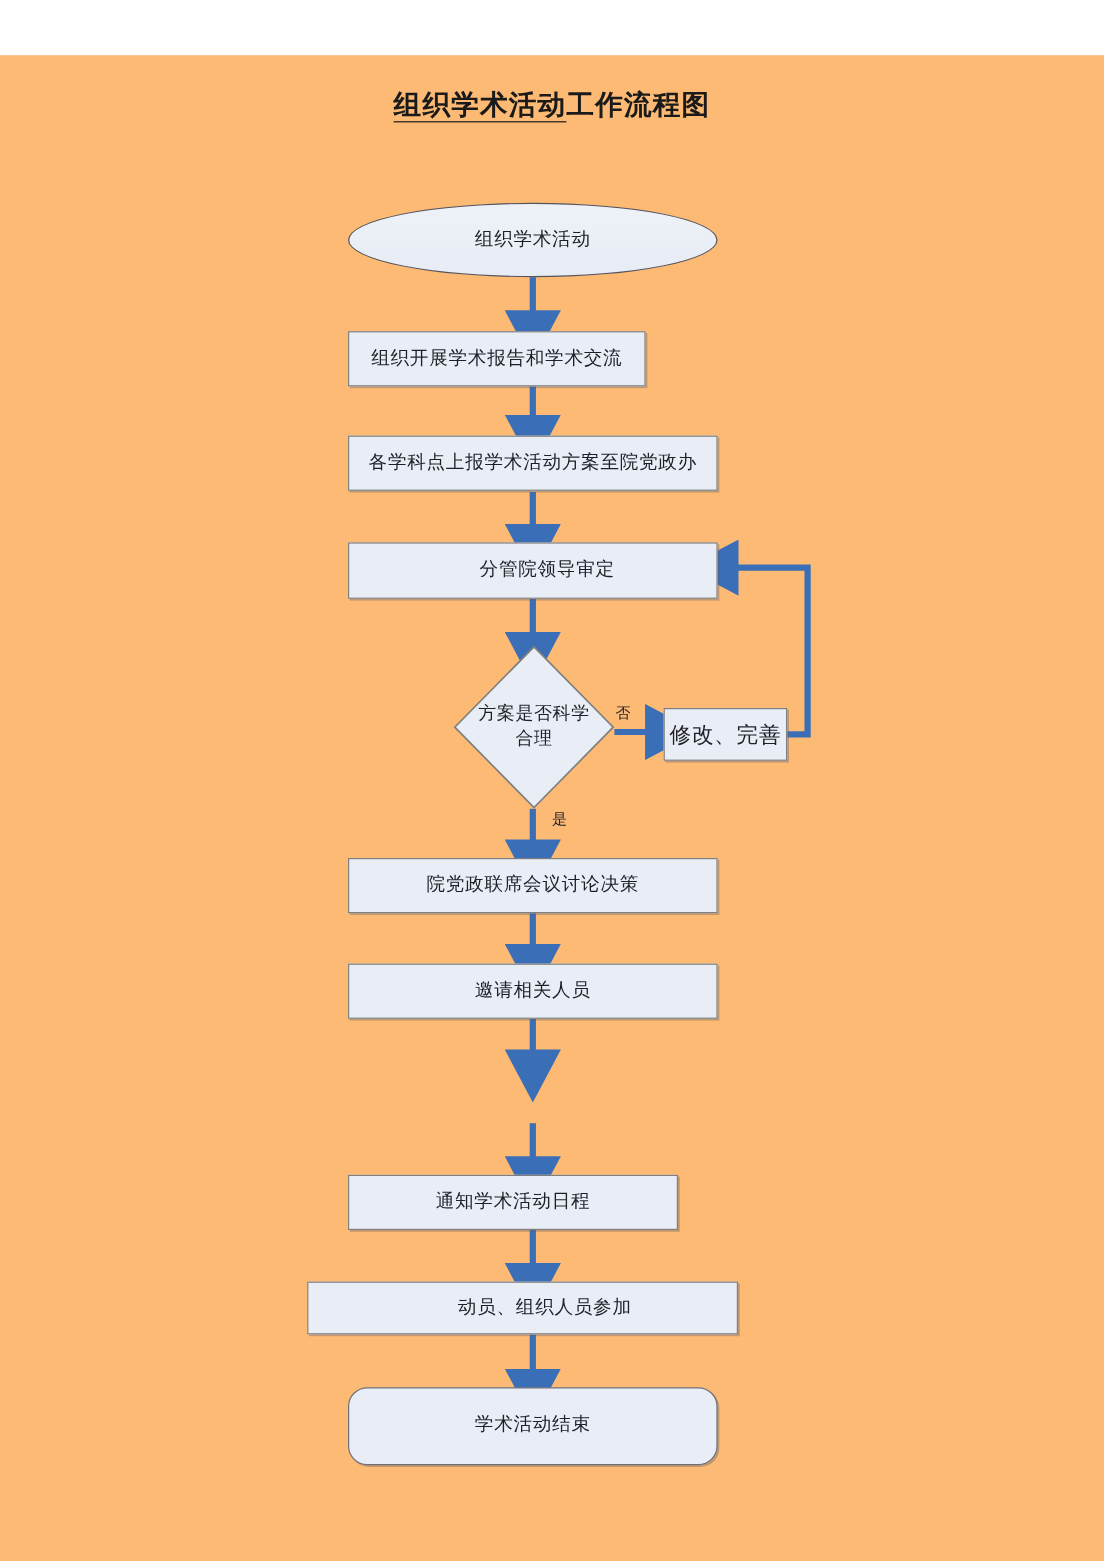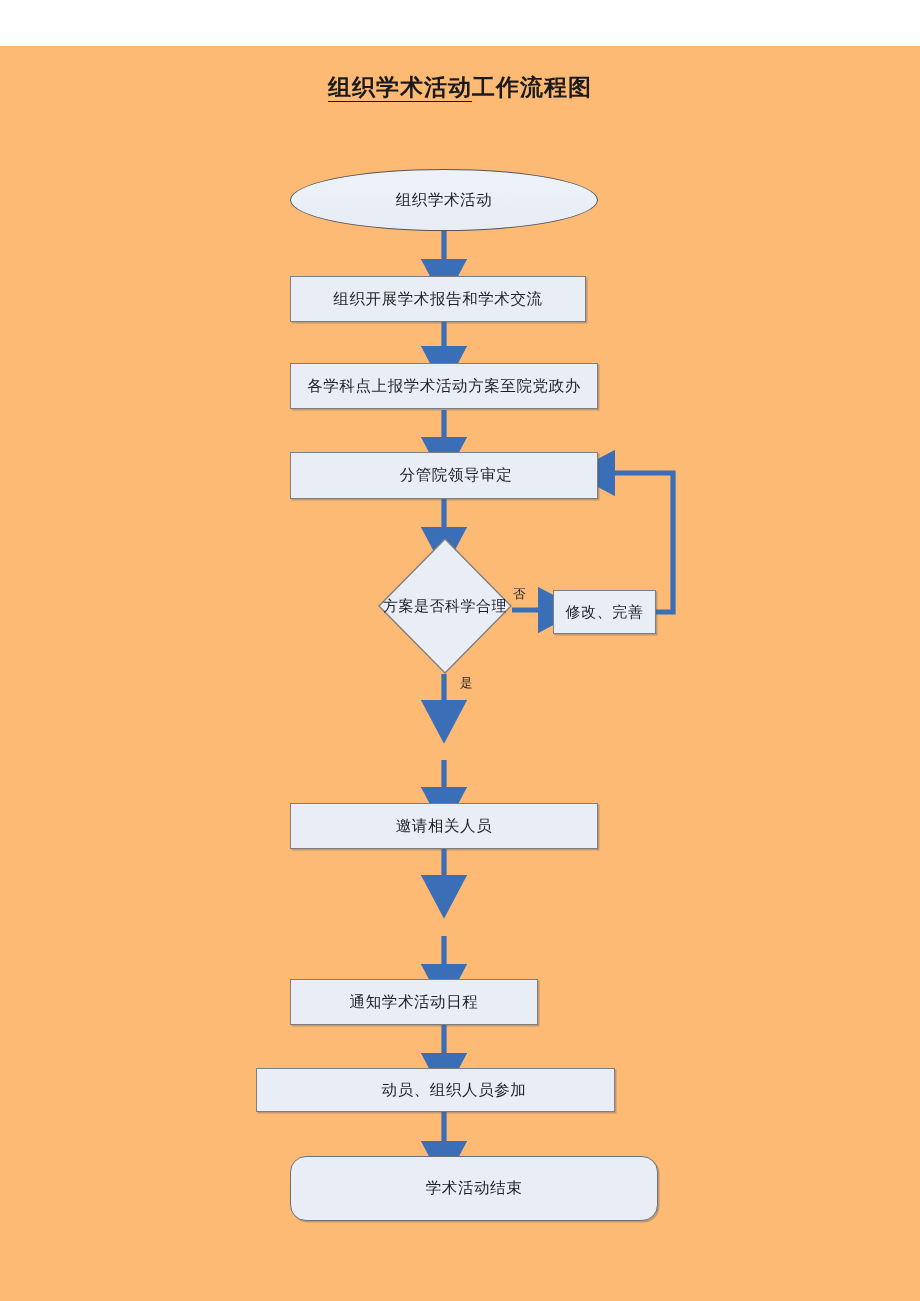--- a/index.html
+++ b/index.html
@@ -58,34 +58,34 @@
     border-radius: 16px;
     border-color: #6f6f78;
   }
   .node.ellipse {
     border-radius: 50% / 50%;
     border-color: #55555e;
     box-shadow: none;
     background: linear-gradient(180deg,#eef2f8 0%,#e7ecf5 100%);
   }
   .node.small {
-    font-size: 15px;
+    font-size: 18px;
     box-shadow: 1.5px 1.5px 0 rgba(90,90,100,0.35);
   }
   
   .diamond-wrap {
     position: absolute;
   }
   .diamond-wrap svg { display: block; }
   .diamond-label {
     position: absolute;
     left: 0; top: 0;
     width: 100%; height: 100%;
     display: flex;
-    flex-direction: row;
+    flex-direction: column;
     align-items: center;
     justify-content: center;
     font-size: 15px;
     color: #1f1f28;
     letter-spacing: 0.5px;
     line-height: 1.4;
     font-family: "Liberation Serif", "DejaVu Serif", serif;
     pointer-events: none;
   }
   
@@ -147,21 +147,21 @@
     </g>
   </svg>
 
   <div class="edge-label" style="left:513px; top:540px;">否</div>
   <div class="edge-label" style="left:460px; top:629px;">是</div>
 
   <div class="node ellipse" style="left:290px; top:123px; width:308px; height:62px;">
     <span>组织学术活动</span>
   </div>
 
-  <div class="node proc" style="left:290px; top:230px; width:296px; height:46px;">
+  <div class="node proc" style="left:290px; top:230px; width:248px; height:46px;">
     <span>组织开展学术报告和学术交流</span>
   </div>
 
   <div class="node proc" style="left:290px; top:317px; width:308px; height:46px;align-items:center;">
     <span>各学科点上报学术活动方案至院党政办</span>
   </div>
 
   <div class="node proc" style="left:290px; top:406px; width:308px; height:47px;padding-left:24px;">
     <span>分管院领导审定</span>
   </div>
@@ -173,31 +173,34 @@
     <div class="diamond-label">
       <span>方案是否科学</span>
       <span>合理</span>
     </div>
   </div>
 
   <div class="node proc small" style="left:553px; top:544px; width:103px; height:44px;">
     <span>修改、完善</span>
   </div>
 
+  <div class="node proc" style="left:290px; top:669px; width:308px; height:46px;">
+    <span>院党政联席会议讨论决策</span>
+  </div>
 
   <div class="node proc" style="left:290px; top:757px; width:308px; height:46px;justify-content:center;">
     <span>邀请相关人员</span>
   </div>
 
 
-  <div class="node proc" style="left:290px; top:933px; width:248px; height:46px;">
+  <div class="node proc" style="left:290px; top:933px; width:275px; height:46px;">
     <span>通知学术活动日程</span>
   </div>
 
   <div class="node proc" style="left:256px; top:1022px; width:359px; height:44px;padding-left:37px;">
     <span>动员、组织人员参加</span>
   </div>
 
-  <div class="node term" style="left:290px; top:1110px; width:368px; height:65px;">
+  <div class="node term" style="left:290px; top:1110px; width:308px; height:65px;">
     <span>学术活动结束</span>
   </div>
 
 </div>
 
 </body></html>

